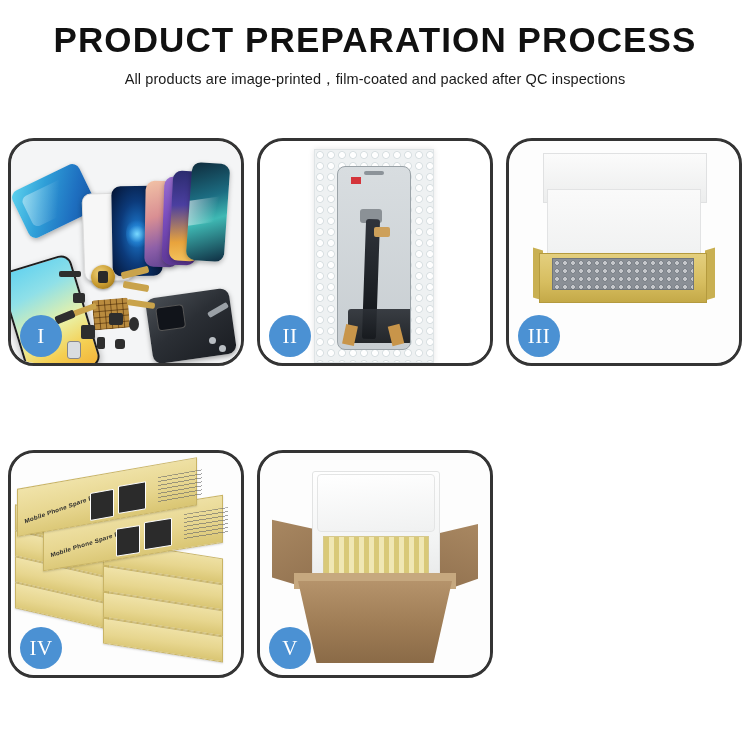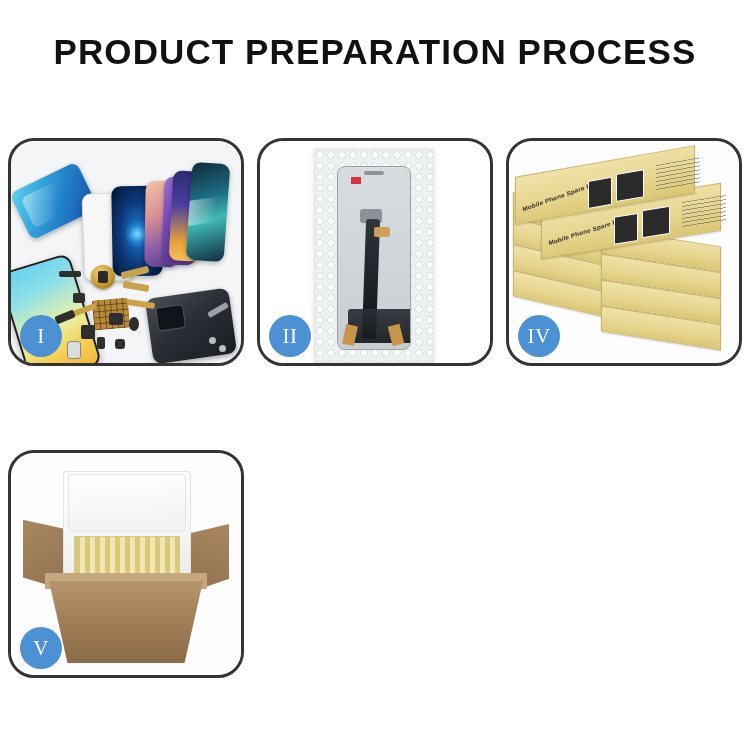--- a/index.html
+++ b/index.html
@@ -11,21 +11,21 @@
     width: 750px;
     height: 750px;
     font-family: "Liberation Sans", sans-serif;
     overflow: hidden;
     position: relative;
   }
 
   
   #header {
     width: 750px;
-    padding-top: 34px;
+    padding-top: 22px;
     text-align: center;
   }
   #page-title {
     font-family: "Liberation Sans", sans-serif;
     font-size: 35px;
     font-weight: bold;
     letter-spacing: 1.1px;
     color: #111111;
     line-height: 1.05;
     white-space: nowrap;
@@ -343,20 +343,21 @@
     background: rgba(120,98,66,.7); transform: rotate(20deg);
   }
   .p6-tab1 { position:absolute; left:40px; top:94px; width:16px; height:14px; background:rgba(150,124,88,.75); }
   .p6-tab2 { position:absolute; left:46px; top:158px; width:16px; height:14px; background:rgba(150,124,88,.75); }
 </style>
 </head>
 <body>
 
 <div id="header">
   <div id="page-title">PRODUCT PREPARATION PROCESS</div>
+  <div id="page-subtitle">All products are image-printed，film-coated and packed after QC inspections</div>
 </div>
 
 <div id="panel-grid">
 
   <div class="panel">
     <div class="panel-photo">
       <div class="p1-bg"></div>
       <div class="p1-adh"></div>
       <div class="phone p1-screen-white"></div>
       <div class="phone p1-screen-blue"></div>
@@ -399,20 +400,33 @@
           <div class="p2-tape-m"></div>
           <div class="p2-bottomparts"></div>
           <div class="p2-tape-l"></div>
           <div class="p2-tape-r"></div>
         </div>
       </div>
     </div>
     <div class="badge">II</div>
   </div>
 
+  <div class="panel">
+    <div class="panel-photo">
+      <div class="p3-bg"></div>
+      <div class="p3-lid"></div>
+      <div class="p3-foamback"></div>
+      <div class="p3-lflap"></div>
+      <div class="p3-rflap"></div>
+      <div class="p3-boxtray">
+        <div class="p3-boxinner"></div>
+      </div>
+    </div>
+    <div class="badge">III</div>
+  </div>
 
   <div class="panel">
     <div class="panel-photo">
       <div class="p4-bg"></div>
       <div class="p4-stack">
 
         <div class="p4-box" style="left:4px;  top:62px;  width:92px; height:24px; transform:skewY(13deg);"></div>
         <div class="p4-box" style="left:4px;  top:88px;  width:92px; height:24px; transform:skewY(13deg);"></div>
         <div class="p4-box" style="left:4px;  top:114px; width:92px; height:24px; transform:skewY(13deg);"></div>
         <div class="p4-box" style="left:4px;  top:140px; width:92px; height:24px; transform:skewY(13deg);"></div>

